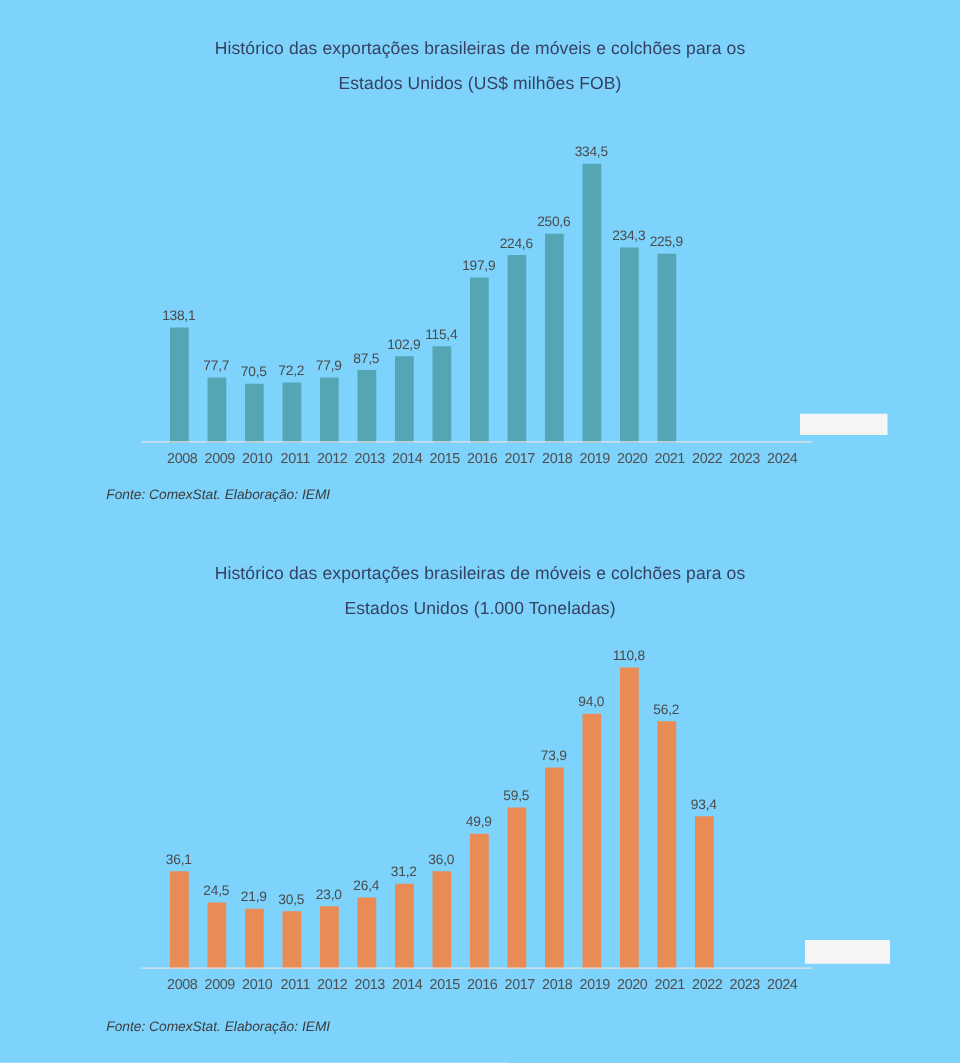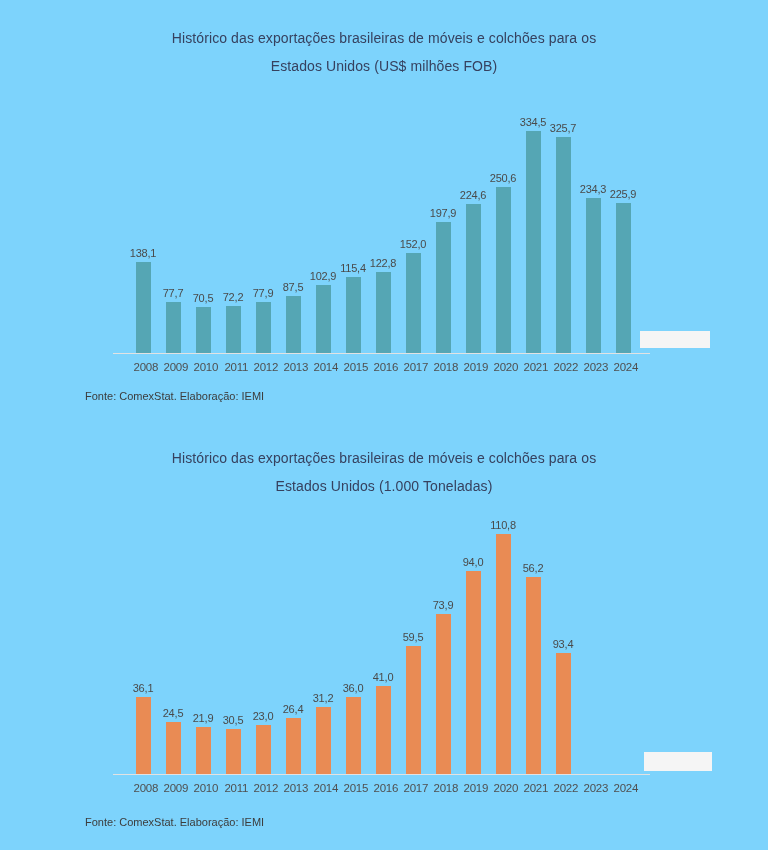--- a/index.html
+++ b/index.html
@@ -35,21 +35,21 @@
   .bar { width: 15px; }
   .axis-line { position: absolute; height: 1px; background: #e2e2e2; }
   .x-axis { position: absolute; display: flex; }
   .x-label {
     width: 30px; text-align: right;
     font-size: 11.5px; color: #4f4f4f;
     letter-spacing: -0.3px;
   }
   .source-note {
     position: absolute; left: 85px;
-    font-size: 11px; color: #3c3c3c;
+    font-size: 11px; color: #3c3c3c; font-style: italic;
   }
   .hover-artifact { position: absolute; background: #f5f5f5; }
 
   
   #chart1 .chart-title { top: 24px; }
   #chart1 .plot-area  { left: 128px; top: 114px; width: 510px; height: 240px; }
   #chart1 .axis-line  { left: 113px; top: 353px; width: 537px; }
   #chart1 .x-axis     { left: 128px; top: 361px; width: 510px; }
   #chart1 .source-note { top: 390px; }
   #chart1 .hover-artifact { left: 640px; top: 331px; width: 70px; height: 17px; }
@@ -99,46 +99,34 @@
         </div>
         <div class="bar-col">
           <div class="bar-value">102,9</div>
           <div class="bar" style="height: 68.6px; background: rgb(85, 166, 180);"></div>
         </div>
         <div class="bar-col">
           <div class="bar-value">115,4</div>
           <div class="bar" style="height: 76.9px; background: rgb(85, 166, 180);"></div>
         </div>
         <div class="bar-col">
-          <div class="bar-value">122,8</div>
-          <div class="bar" style="height: 81.9px; background: rgb(85, 166, 180);"></div>
-        </div>
-        <div class="bar-col">
-          <div class="bar-value">152,0</div>
-          <div class="bar" style="height: 101.3px; background: rgb(85, 166, 180);"></div>
-        </div>
-        <div class="bar-col">
           <div class="bar-value">197,9</div>
           <div class="bar" style="height: 131.9px; background: rgb(85, 166, 180);"></div>
         </div>
         <div class="bar-col">
           <div class="bar-value">224,6</div>
           <div class="bar" style="height: 149.7px; background: rgb(85, 166, 180);"></div>
         </div>
         <div class="bar-col">
           <div class="bar-value">250,6</div>
           <div class="bar" style="height: 167.1px; background: rgb(85, 166, 180);"></div>
         </div>
         <div class="bar-col">
           <div class="bar-value">334,5</div>
           <div class="bar" style="height: 223px; background: rgb(85, 166, 180);"></div>
-        </div>
-        <div class="bar-col">
-          <div class="bar-value">325,7</div>
-          <div class="bar" style="height: 217.1px; background: rgb(85, 166, 180);"></div>
         </div>
         <div class="bar-col">
           <div class="bar-value">234,3</div>
           <div class="bar" style="height: 156.2px; background: rgb(85, 166, 180);"></div>
         </div>
         <div class="bar-col">
           <div class="bar-value">225,9</div>
           <div class="bar" style="height: 150.6px; background: rgb(85, 166, 180);"></div>
         </div>
       </div>
@@ -198,22 +186,22 @@
         </div>
         <div class="bar-col">
           <div class="bar-value">31,2</div>
           <div class="bar" style="height: 67.9px; background: rgb(233, 139, 84);"></div>
         </div>
         <div class="bar-col">
           <div class="bar-value">36,0</div>
           <div class="bar" style="height: 78.3px; background: rgb(233, 139, 84);"></div>
         </div>
         <div class="bar-col">
-          <div class="bar-value">41,0</div>
-          <div class="bar" style="height: 89.2px; background: rgb(233, 139, 84);"></div>
+          <div class="bar-value">49,9</div>
+          <div class="bar" style="height: 108.5px; background: rgb(233, 139, 84);"></div>
         </div>
         <div class="bar-col">
           <div class="bar-value">59,5</div>
           <div class="bar" style="height: 129.4px; background: rgb(233, 139, 84);"></div>
         </div>
         <div class="bar-col">
           <div class="bar-value">73,9</div>
           <div class="bar" style="height: 160.7px; background: rgb(233, 139, 84);"></div>
         </div>
         <div class="bar-col">

